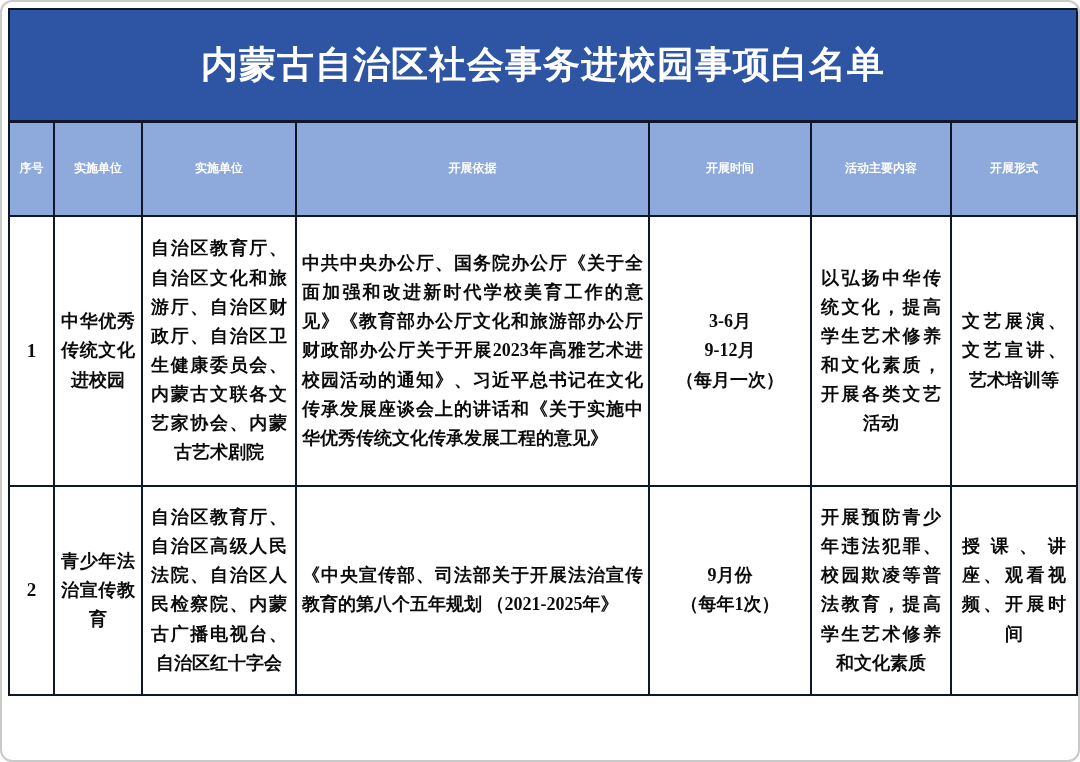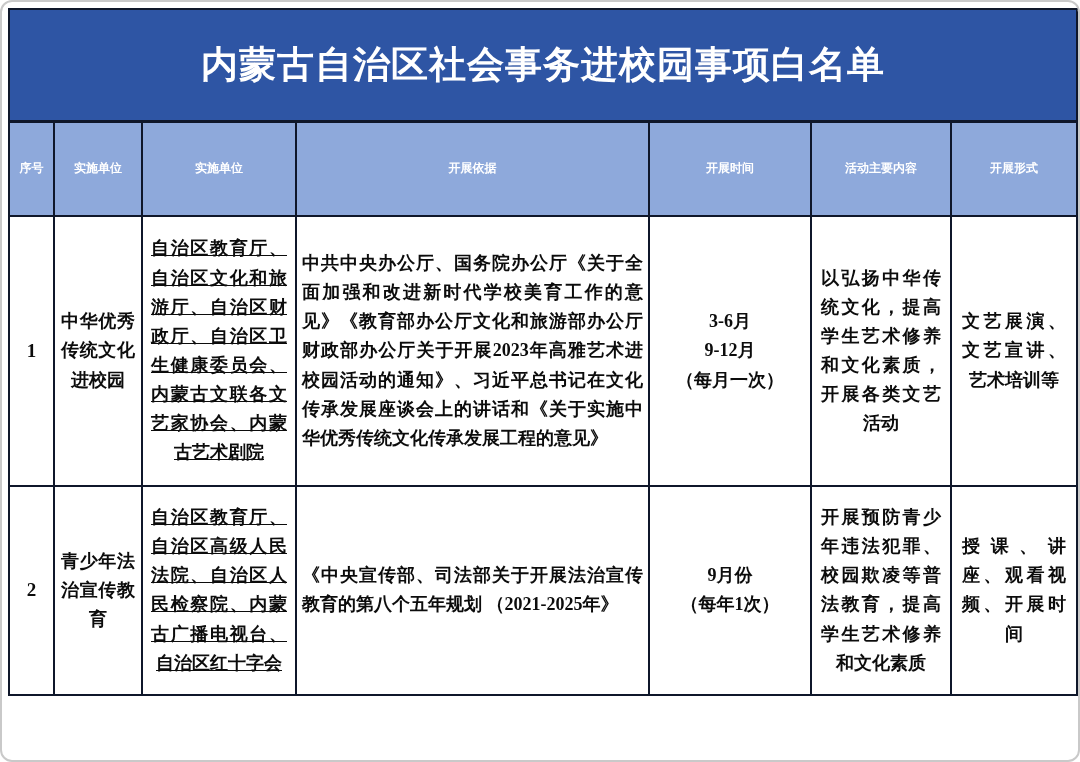--- a/index.html
+++ b/index.html
@@ -65,21 +65,21 @@
     font-size: 18px;
     line-height: 1.62;
     vertical-align: middle;
     padding: 4px 5px;
   }
   tr.row-1 td { height: 270px; }
   tr.row-2 td { height: 196px; }
 
   td.col-index   { text-align: center; font-size: 19px; }
   td.col-name    { text-align: justify; text-align-last: center; padding: 20px 6px; }
-  td.col-unit    { text-align: justify; text-align-last: center; padding: 16px 8px; text-decoration: underline; }
+  td.col-unit    { text-align: justify; text-align-last: center; padding: 16px 8px; }
   td.col-basis   { text-align: justify; text-align-last: left; padding: 16px 5px; }
   td.col-time    { text-align: center; white-space: pre-line; margin-left: 44px; }
   td.col-content { text-align: justify; text-align-last: center; padding: 4px 9px; margin-left: 48px; }
   td.col-form    { text-align: justify; text-align-last: center; padding: 4px 10px; }
 </style>
 </head>
 <body>
 
 <div class="page">
   <table class="whitelist">

